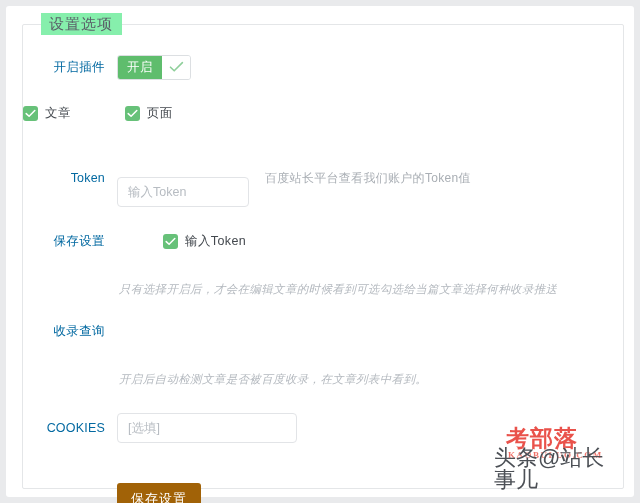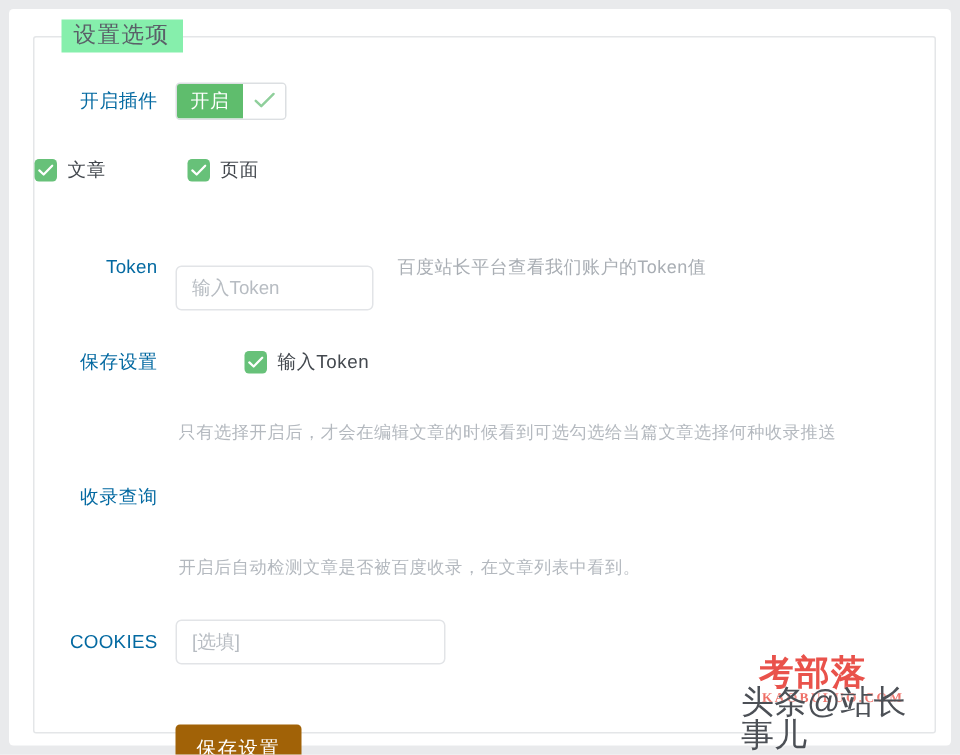--- a/index.html
+++ b/index.html
@@ -145,20 +145,21 @@
   }
 
   .help {
     font-size: 11.5px;
     color: #b4b9bf;
     margin-left: 94px;
     padding-left: 2px;
     letter-spacing: 0.35px;
     line-height: 16px;
     white-space: nowrap;
+    font-style: italic;
   }
 
   .save-btn {
     margin-left: 94px;
     margin-top: 2px;
     background: #a16207;
     color: #fff;
     border: none;
     border-radius: 3px;
     font-size: 13px;
@@ -171,21 +172,21 @@
   .sp-16 { height: 16px; }
   .sp-18 { height: 18px; }
   .sp-20 { height: 20px; }
   .sp-22 { height: 22px; }
   .sp-26 { height: 26px; }
 
   
   .watermark {
     position: absolute;
     right: 8px;
-    bottom: 10px;
+    bottom: 20px;
     width: 132px;
     height: 52px;
     pointer-events: none;
     margin-top: 44px;
   }
   .wm-logo {
     position: absolute;
     left: 12px; top: 0;
     font-size: 23px;
     font-weight: bold;

